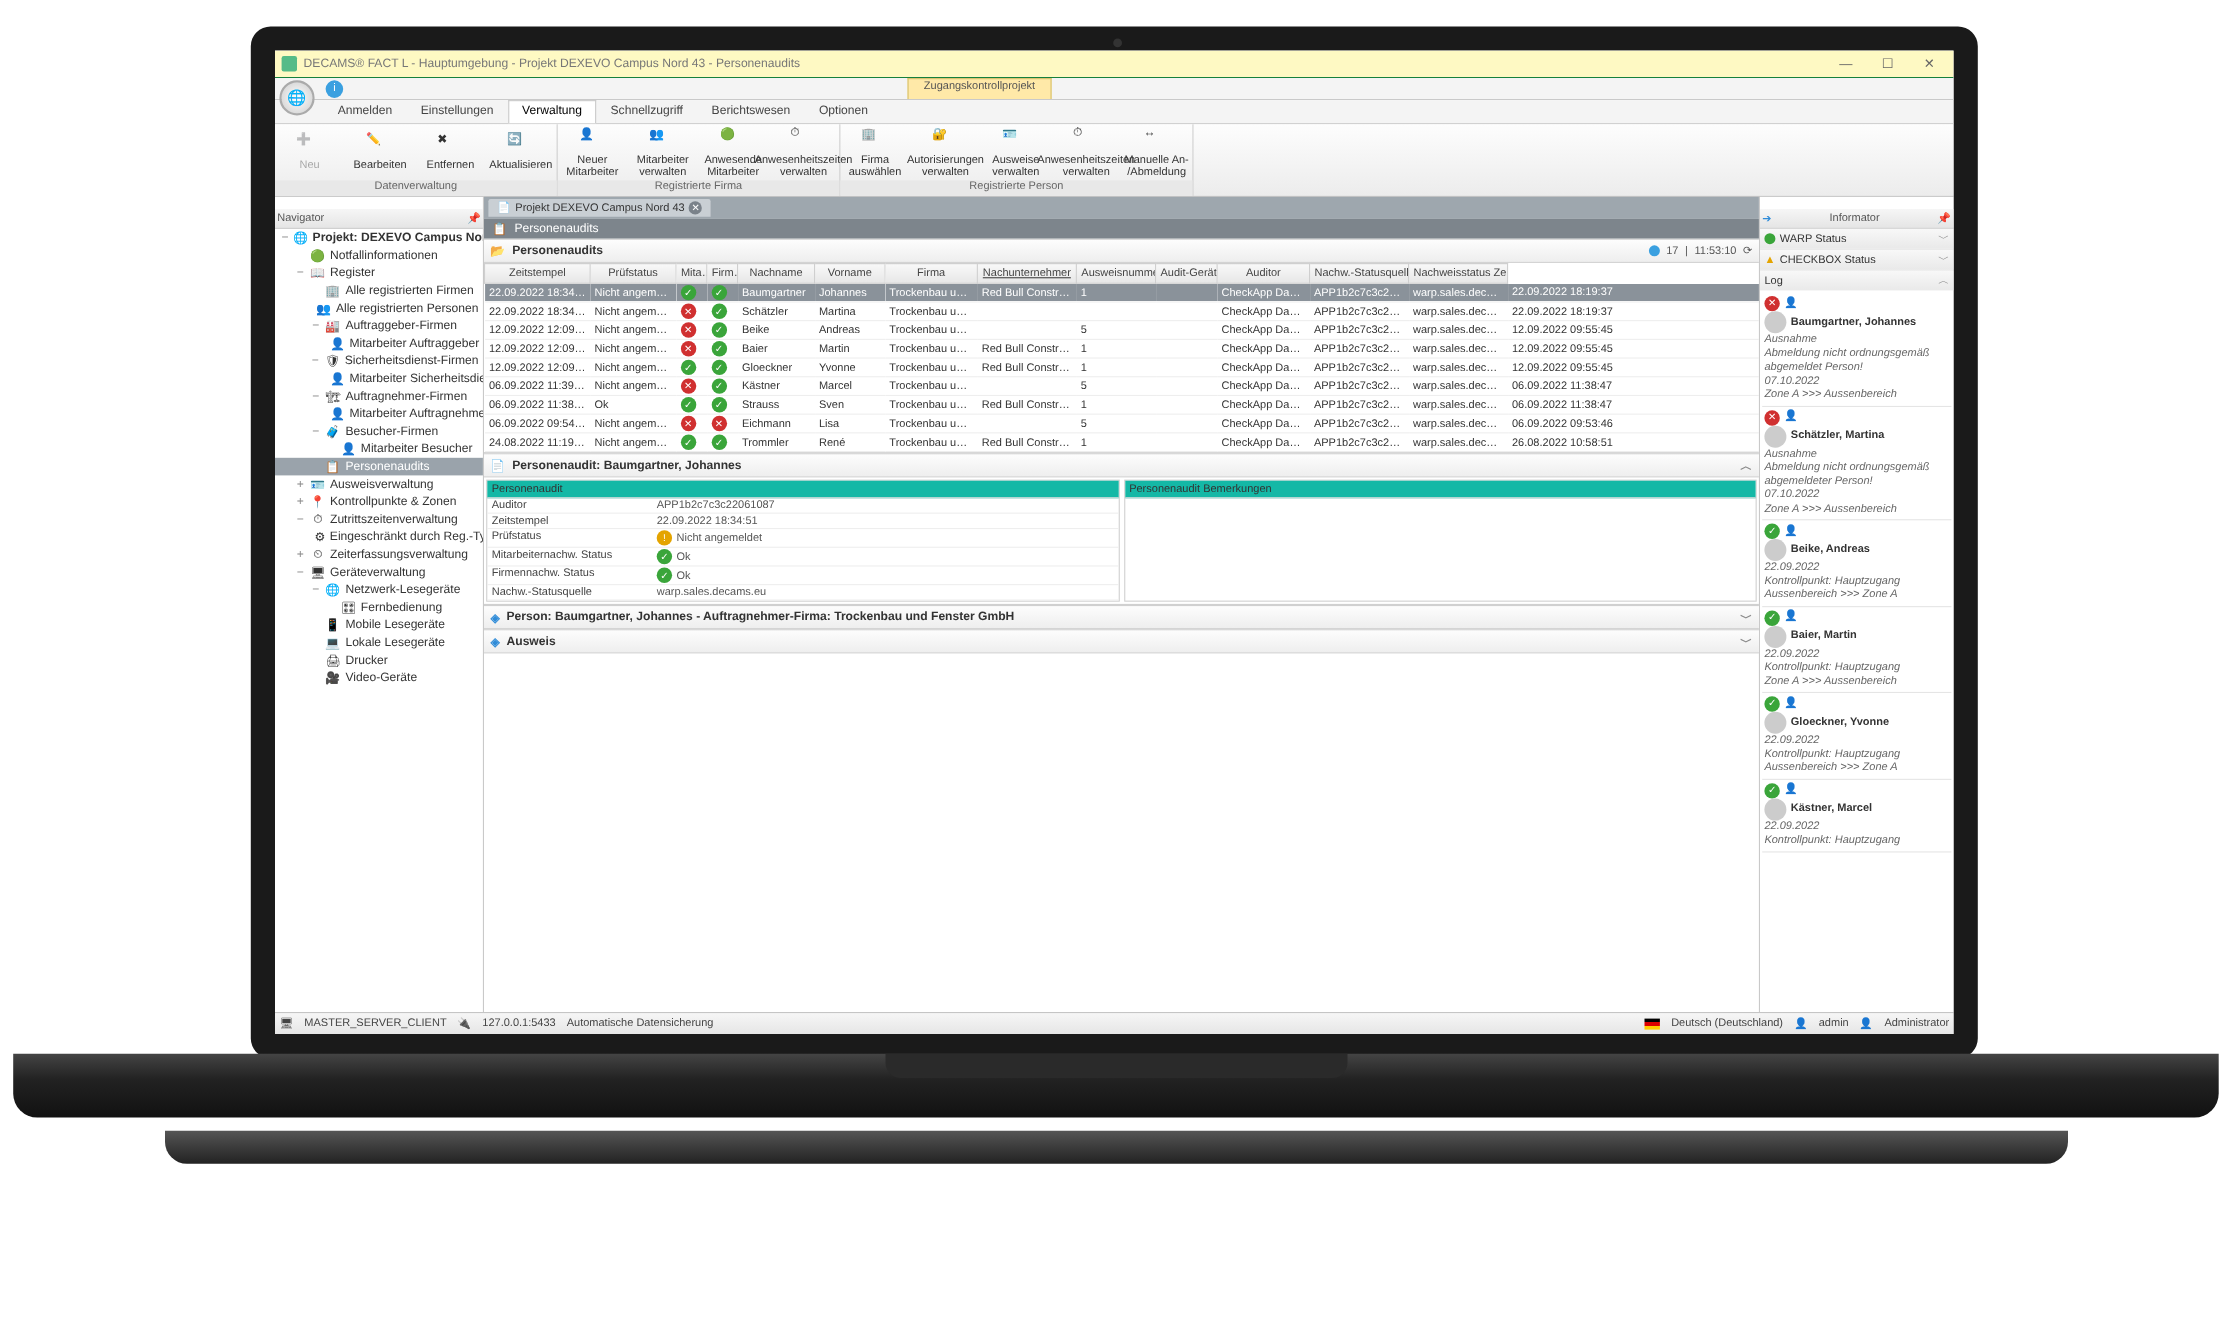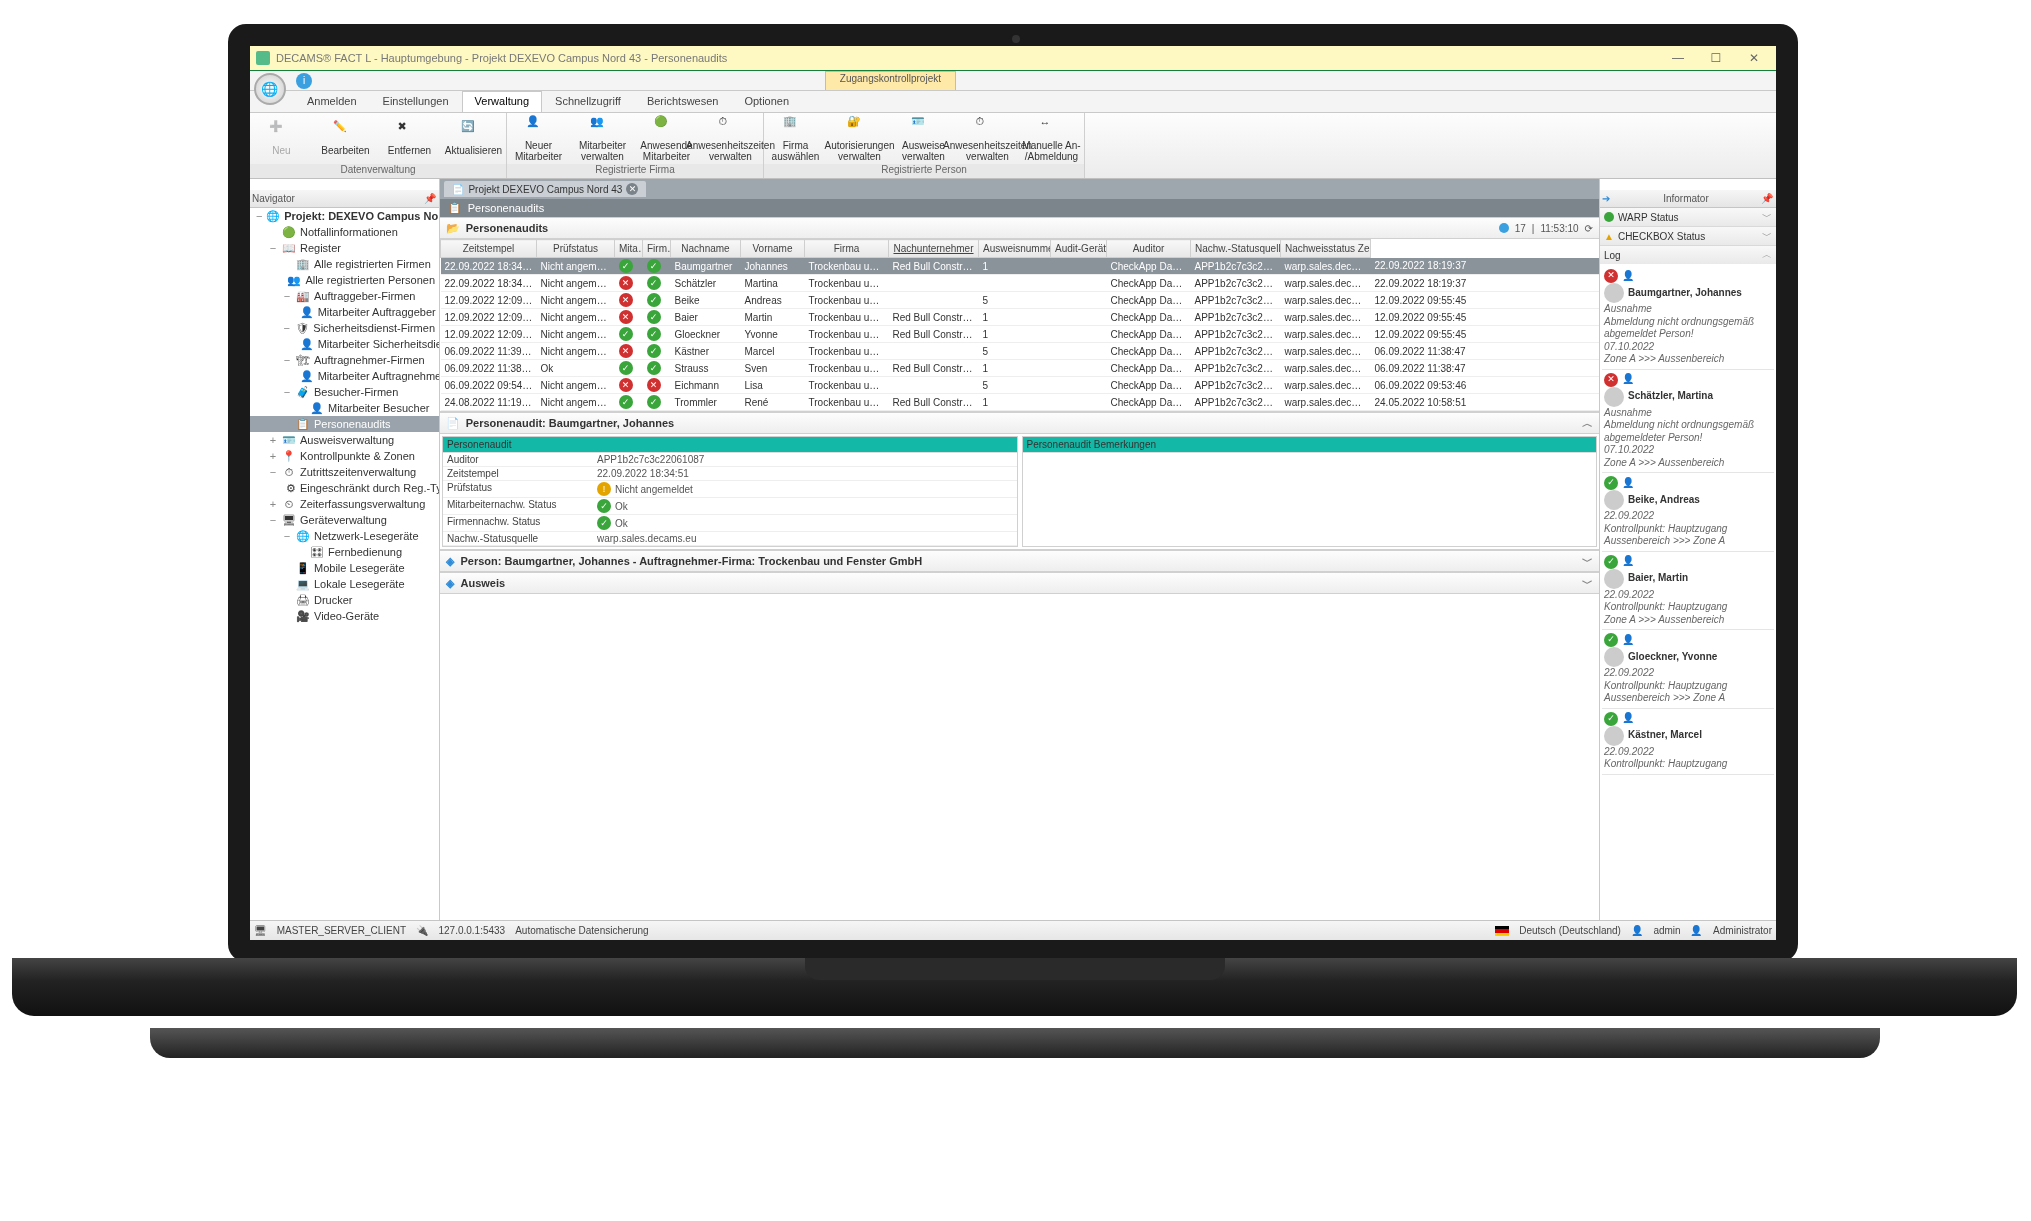--- a/index.html
+++ b/index.html
@@ -519,21 +519,21 @@
                   <td><span class="stat ok">✓</span></td>
                   <td>Trommler</td>
                   <td>René</td>
                   <td>Trockenbau und F…</td>
                   <td>Red Bull Construct…</td>
                   <td>1</td>
                   <td></td>
                   <td>CheckApp Daniel …</td>
                   <td>APP1b2c7c3c220…</td>
                   <td>warp.sales.decams…</td>
-                  <td>24.05.2022 10:58:51</td>
+                  <td>26.08.2022 10:58:51</td>
                 </tr>
               </tbody>
             </table>
       </div>
 
       <div class="section-hd">
         <span>📄</span>
         <span>Personenaudit: Baumgartner, Johannes</span>
         <span class="chev">︿</span>
       </div>

